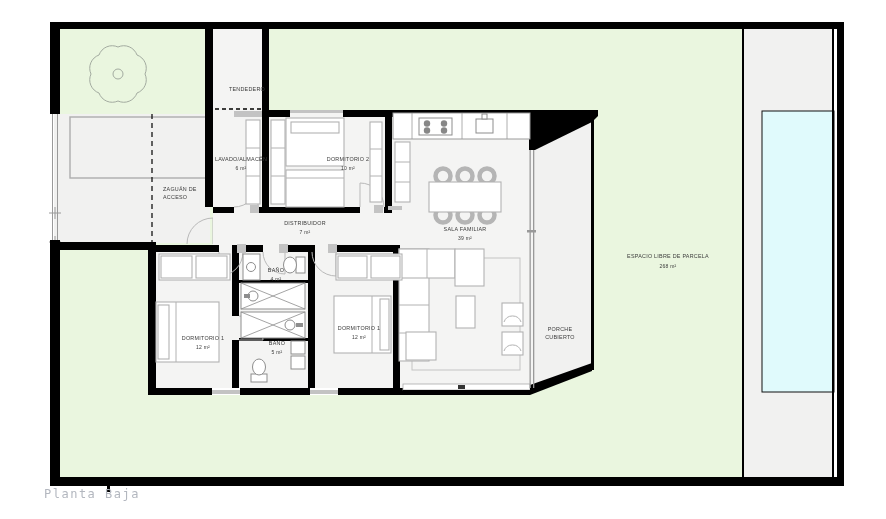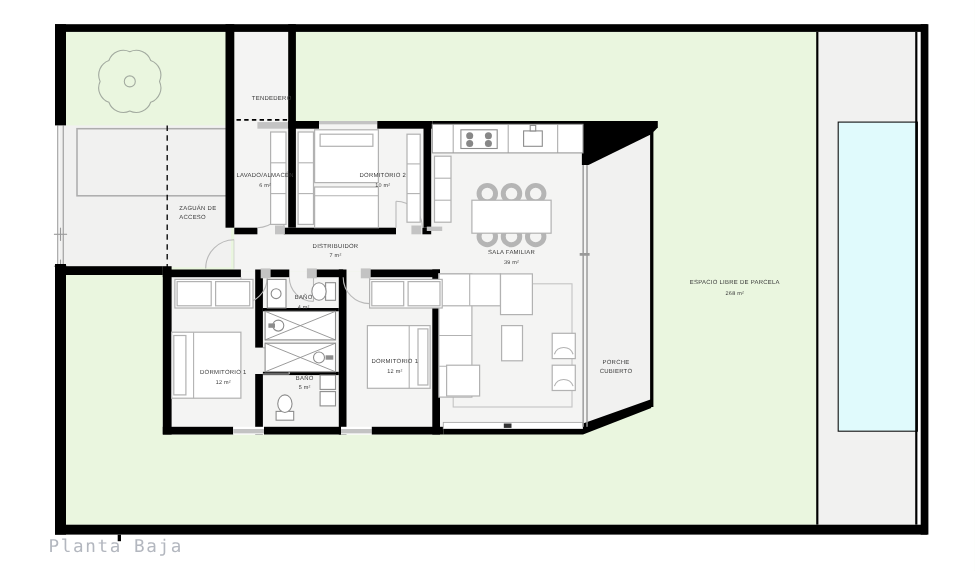--- a/index.html
+++ b/index.html
@@ -13,21 +13,21 @@
     font-size:5.4px;letter-spacing:.25px;fill:#3a3a3a;text-anchor:middle;
   }
   .area-label{
     font-family:"Liberation Sans", sans-serif;
     font-size:5px;letter-spacing:.2px;fill:#3a3a3a;text-anchor:middle;
   }
   .left-anchor{text-anchor:start;}
   .plan-title{
     position:absolute;left:44px;top:487px;
     font-family:"DejaVu Sans Mono","Liberation Mono",monospace;
-    font-size:16px;letter-spacing:1.5px;color:#b3b7bf;
+    font-size:12px;letter-spacing:1.5px;color:#b3b7bf;
   }
   .wall{fill:#000000;}
   .furn{stroke:#b2b2b2;stroke-width:1.1;fill:#ffffff;}
   .furn-line{stroke:#b2b2b2;stroke-width:1;fill:none;}
   .fix{stroke:#8d8d8d;stroke-width:1;fill:#ffffff;}
   .arc{stroke:#b9b9b9;stroke-width:1;fill:none;}
   .sill{fill:#c3c3c3;}
 </style>
 </head>
 <body>

